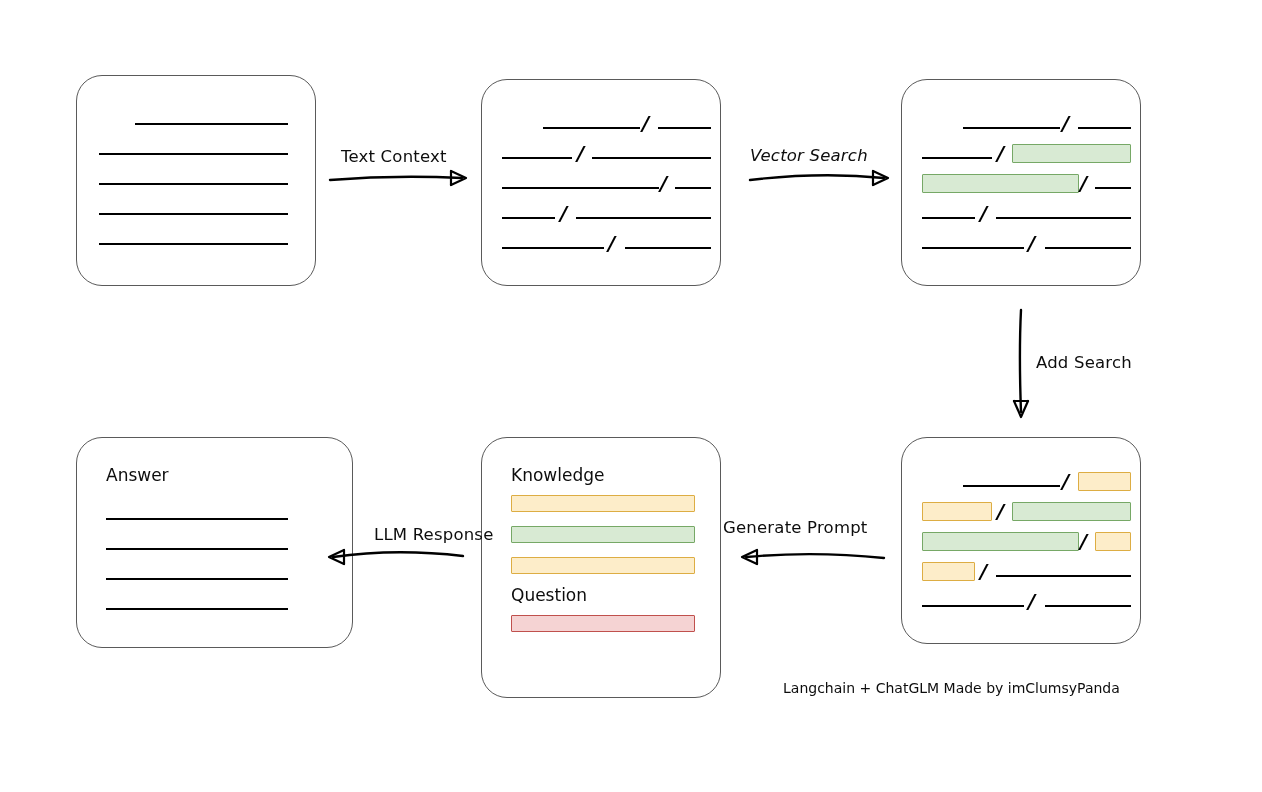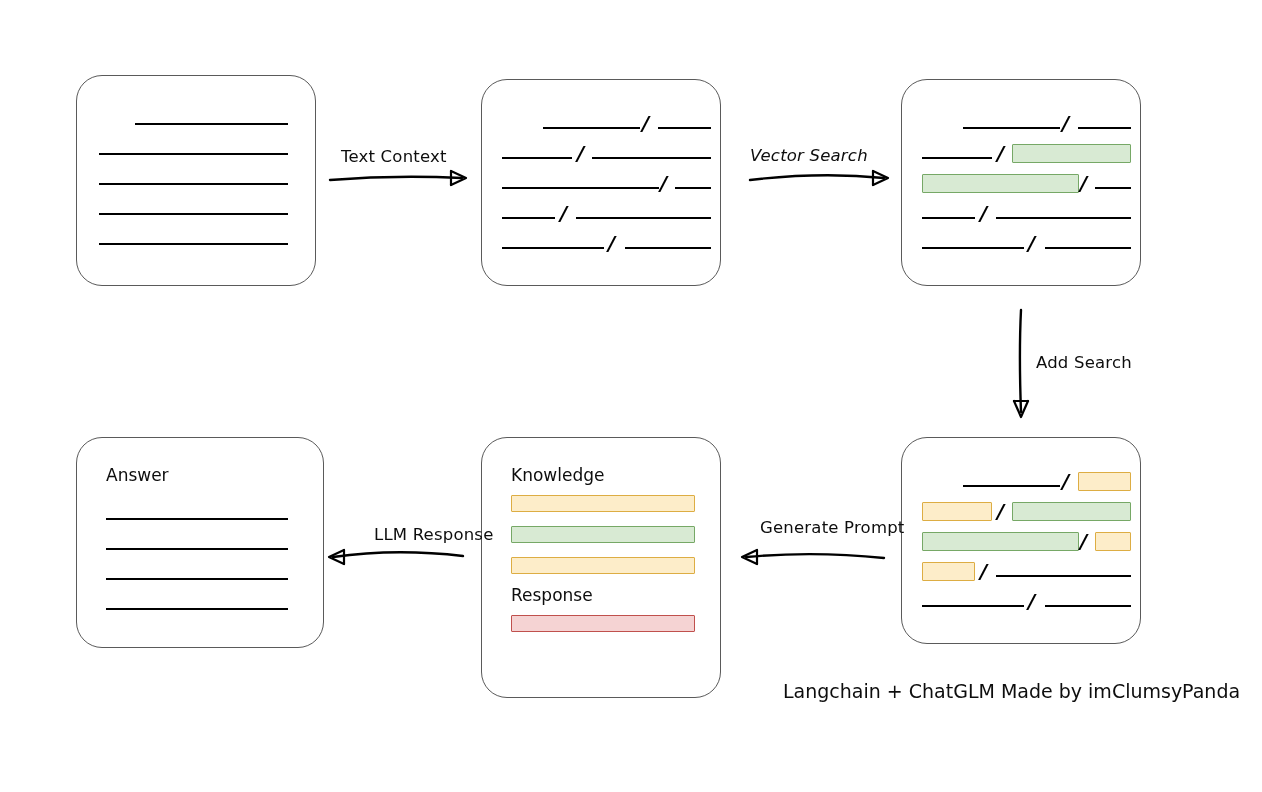--- a/index.html
+++ b/index.html
@@ -74,21 +74,21 @@
   .box-heading {
     position: absolute;
     font-family: "DejaVu Sans", sans-serif;
     font-size: 17px;
     color: #0d0d0d;
     white-space: nowrap;
   }
   .footer-note {
     position: absolute;
     font-family: "DejaVu Sans", sans-serif;
-    font-size: 19px;
+    font-size: 14px;
     color: #0d0d0d;
     white-space: nowrap;
   }
 
   
   .arrow-layer {
     position: absolute;
     inset: 0;
     pointer-events: none;
   }
@@ -175,26 +175,26 @@
     <div class="rule" style="left:143px; top:167px; width:86px;"></div>
   </div>
 
   <div class="doc-box" style="left:481px; top:437px; width:240px; height:261px;">
     <div class="box-heading" style="left:29px; top:27px;">Knowledge</div>
 
     <div class="chip chip-yellow" style="left:29px; top:57px; width:184px; height:17px;"></div>
     <div class="chip chip-green" style="left:29px; top:88px; width:184px; height:17px;"></div>
     <div class="chip chip-yellow" style="left:29px; top:119px; width:184px; height:17px;"></div>
 
-    <div class="box-heading" style="left:29px; top:147px;">Response</div>
+    <div class="box-heading" style="left:29px; top:147px;">Question</div>
 
     <div class="chip chip-red" style="left:29px; top:177px; width:184px; height:17px;"></div>
   </div>
 
-  <div class="doc-box" style="left:76px; top:437px; width:248px; height:211px;padding-left:20px;">
+  <div class="doc-box" style="left:76px; top:437px; width:277px; height:211px;padding-left:20px;">
     <div class="box-heading" style="left:29px; top:27px;">Answer</div>
     <div class="rule" style="left:29px;  top:80px;  width:182px;"></div>
     <div class="rule" style="left:29px;  top:110px; width:182px;"></div>
     <div class="rule" style="left:29px;  top:140px; width:182px;"></div>
     <div class="rule" style="left:29px;  top:170px; width:182px;"></div>
   </div>
 
   <svg class="arrow-layer" width="1262" height="792" viewBox="0 0 1262 792">
 
     <g>
@@ -227,19 +227,19 @@
       <path d="M344 550 L 344 564" stroke="#000" stroke-width="2.2" fill="none" stroke-linecap="round"></path>
     </g>
   </svg>
 
   <div class="label" style="left:341px; top:147px;">Text Context</div>
 
   <div class="label" style="left:750px; top:146px;font-style:italic;">Vector Search</div>
 
   <div class="label" style="left:1036px; top:353px;">Add Search</div>
 
-  <div class="label" style="left:760px; top:518px;">Generate Prompt</div>
+  <div class="label" style="left:723px; top:518px;">Generate Prompt</div>
 
   <div class="label" style="left:329px; top:525px;margin-left:45px;">LLM Response</div>
 
   <div class="footer-note" style="left:783px; top:680px;">Langchain + ChatGLM Made by imClumsyPanda</div>
 
 </div>
 
 </body></html>

